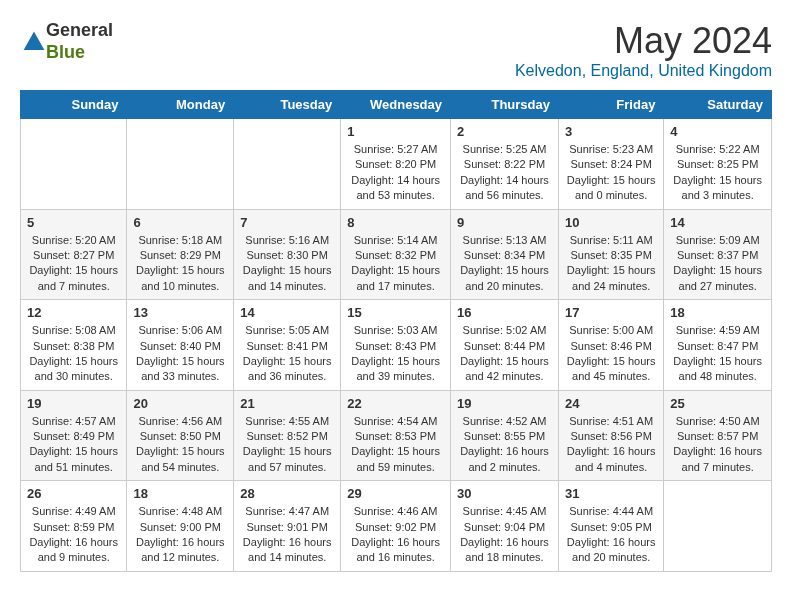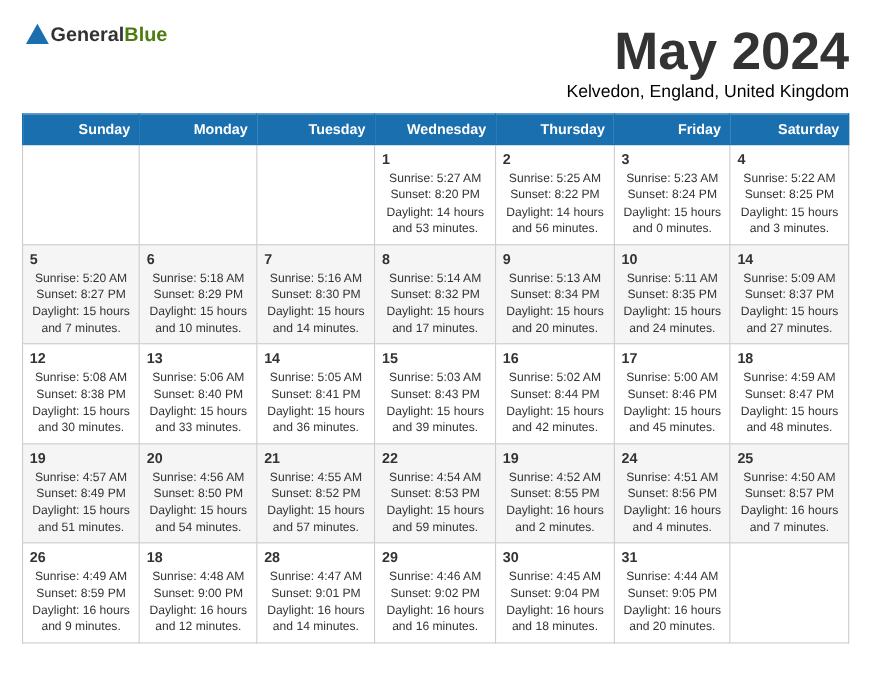--- a/index.html
+++ b/index.html
@@ -15,21 +15,21 @@
       justify-content: space-between;
       align-items: flex-start;
       margin-bottom: 10px;
     }
     .logo {
       display: flex;
       align-items: center;
     }
     .logo-text {
       display: flex;
-      flex-direction: row;
+      flex-direction: column;
       line-height: 1.2;
     }
     .logo-general {
       font-size: 18px;
       font-weight: bold;
       color: #333;
     }
     .logo-blue {
       font-size: 18px;
       font-weight: bold;
@@ -37,27 +37,27 @@
     }
     .logo-icon {
       width: 24px;
       height: 24px;
       margin-left: 2px;
     }
     .title-area {
       text-align: right;
     }
     .month-title {
-      font-size: 48px;
-      font-weight: bold;
+      font-size: 36px;
+      font-weight: normal;
       color: #333;
     }
     .location {
       font-size: 16px;
-      color: #000000;
+      color: #0369a1;
     }
     .calendar {
       width: 100%;
       border-collapse: collapse;
     }
     .calendar th {
       background-color: #1a6faf;
       color: #fff;
       padding: 6px 8px;
       font-size: 13px;

